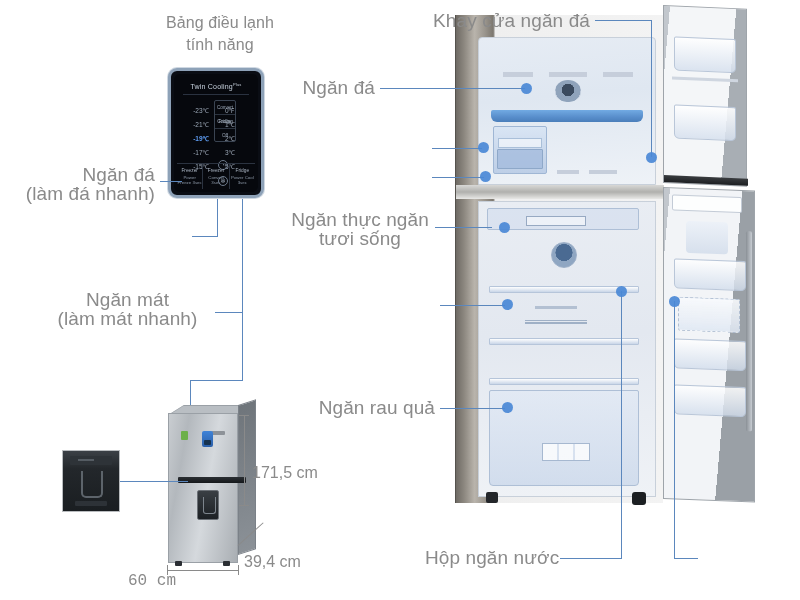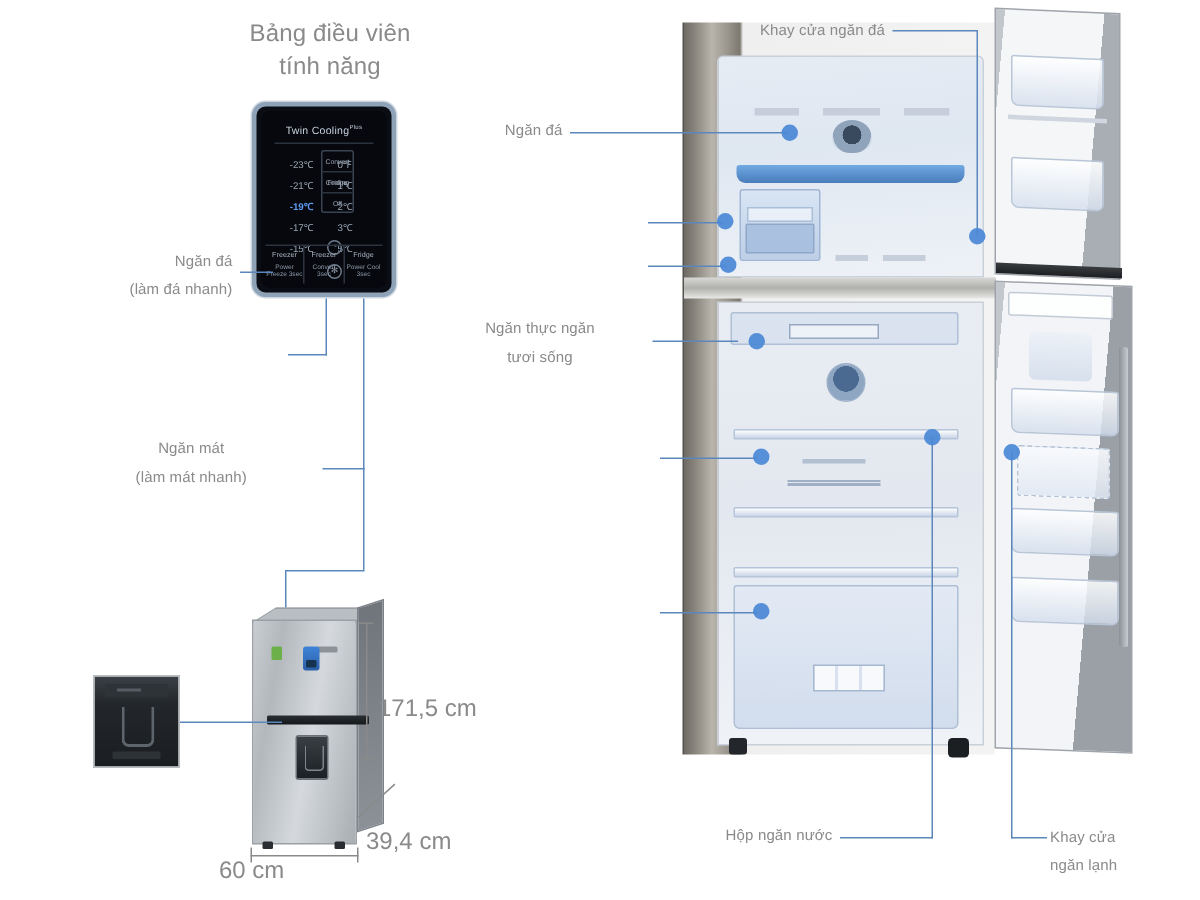--- a/index.html
+++ b/index.html
@@ -5,21 +5,21 @@
   * { margin:0; padding:0; box-sizing:border-box; }
   html,body { width:800px; height:600px; background:#ffffff; overflow:hidden; }
   body { font-family:"Liberation Sans", sans-serif; }
 
   #stage { position:relative; width:800px; height:600px; background:#fff; }
 
   
   .label {
     position:absolute;
     color:#8a8a8a;
-    font-size:10px;
+    font-size:19px;
     line-height:19px;
     white-space:pre;
     letter-spacing:.1px;
   }
   .label.c  { text-align:center; }
   .label.r  { text-align:right; }
   .label.l  { text-align:left; }
 
   
   .ln { position:absolute; background:#5b87bd; }
@@ -267,21 +267,21 @@
   #fridge .footL { position:absolute; left:30px; bottom:0px; width:12px; height:11px;
     background:#23262a; border-radius:2px; }
   #fridge .footR { position:absolute; left:176px; bottom:-2px; width:14px; height:13px;
     background:#1c1f22; border-radius:3px; }
 </style>
 </head>
 <body>
 
 <div id="stage">
 
-  <div class="label c" style="left:115px; top:12px; width:210px; font-size:16px; line-height:22px;">Bảng điều viên
+  <div class="label c" style="left:115px; top:12px; width:210px; font-size:16px; line-height:22px;">Bảng điều lạnh
 tính năng</div>
 
   <div id="panel">
     <div class="pinner">
 
       <div class="brand">
         <span>Twin Cooling</span><sup style="font-size:4px;">Plus</sup>
       </div>
 
       <div class="tempcol" id="colL">
@@ -357,21 +357,21 @@
   </div>
 
   <div class="dim v" style="left:244px; top:415px; height:90px;"></div>
   <div class="dim h" style="left:239px; top:415px; width:10px;"></div>
   <div class="dim h" style="left:239px; top:505px; width:10px;"></div>
   <div class="dimtxt" style="left:252px; top:464px;">171,5 cm</div>
 
   <div class="dim h" style="left:167px; top:570px; width:72px;"></div>
   <div class="dim v" style="left:167px; top:565px; height:10px;"></div>
   <div class="dim v" style="left:238px; top:565px; height:10px;"></div>
-  <div class="dimtxt" style="left:146px; top:572px;">60 cm</div>
+  <div class="dimtxt" style="left:128px; top:572px;font-family:Liberation Mono, monospace;">60 cm</div>
 
   <div class="dim" style="left:238px; top:545px; width:34px; height:1px; transform:rotate(-42deg); transform-origin:left center;"></div>
   <div class="dimtxt" style="left:244px; top:553px;">39,4 cm</div>
 
   <div id="inset">
     <div class="top"></div>
     <div class="lever"></div>
     <div class="tray"></div>
   </div>
   <div class="ln h" style="left:120px; top:481px; width:68px;"></div>
@@ -438,27 +438,26 @@
   <div class="dot" style="left:480px; top:171px;"></div>
 
   <div class="label c" style="left:290px; top:210px; width:140px;">Ngăn thực ngăn
 tươi sống</div>
   <div class="ln h" style="left:435px; top:227px; width:57px;"></div>
   <div class="dot" style="left:499px; top:222px;"></div>
 
   <div class="ln h" style="left:440px; top:305px; width:65px;"></div>
   <div class="dot" style="left:502px; top:299px;"></div>
 
+  <div class="label r" style="left:310px; top:398px; width:125px;">Ngăn rau quả</div>
   <div class="ln h" style="left:440px; top:408px; width:65px;"></div>
   <div class="dot" style="left:502px; top:402px;"></div>
 
   <div class="label r" style="left:425px; top:548px; width:130px;">Hộp ngăn nước</div>
   <div class="ln h" style="left:560px; top:558px; width:62px;"></div>
   <div class="ln v" style="left:621px; top:291px; height:268px;"></div>
   <div class="dot" style="left:616px; top:286px;"></div>
 
-  <div class="label l" style="left:700px; top:549px; width:100px;">Khay cửa
-ngăn lạnh</div>
   <div class="ln h" style="left:674px; top:558px; width:24px;"></div>
   <div class="ln v" style="left:674px; top:301px; height:258px;"></div>
   <div class="dot" style="left:669px; top:296px;"></div>
 
 </div>
 
 </body></html>

